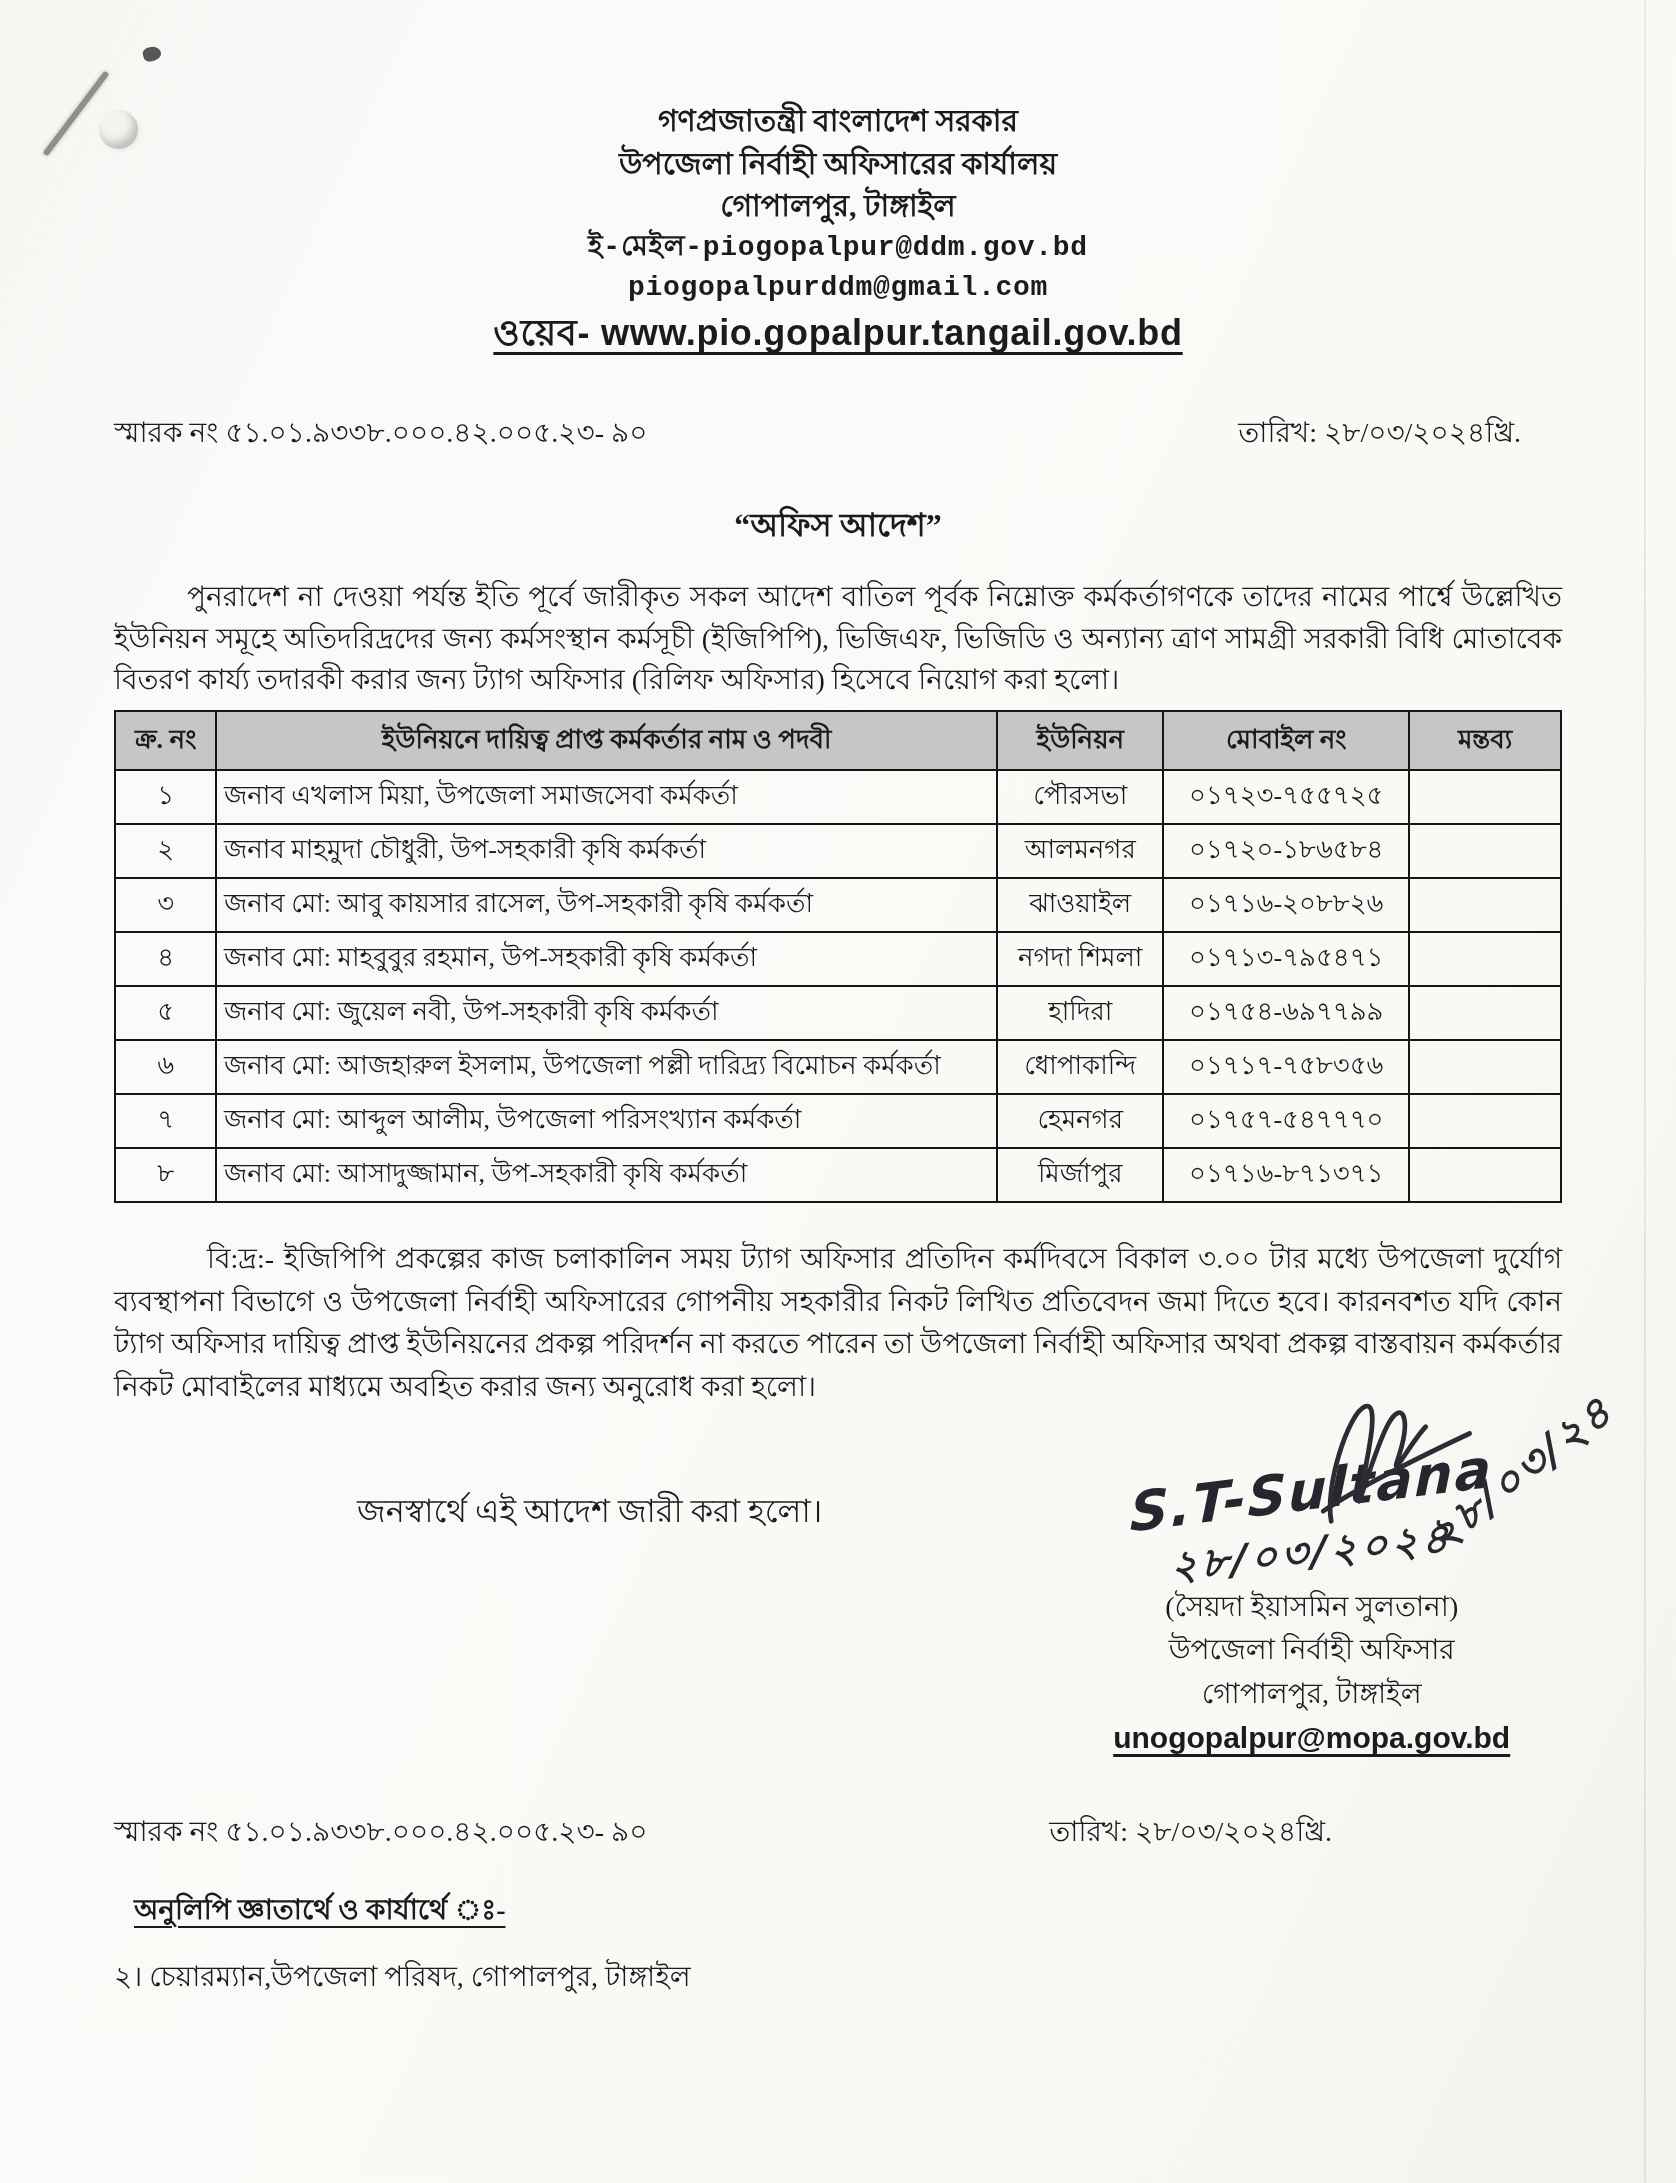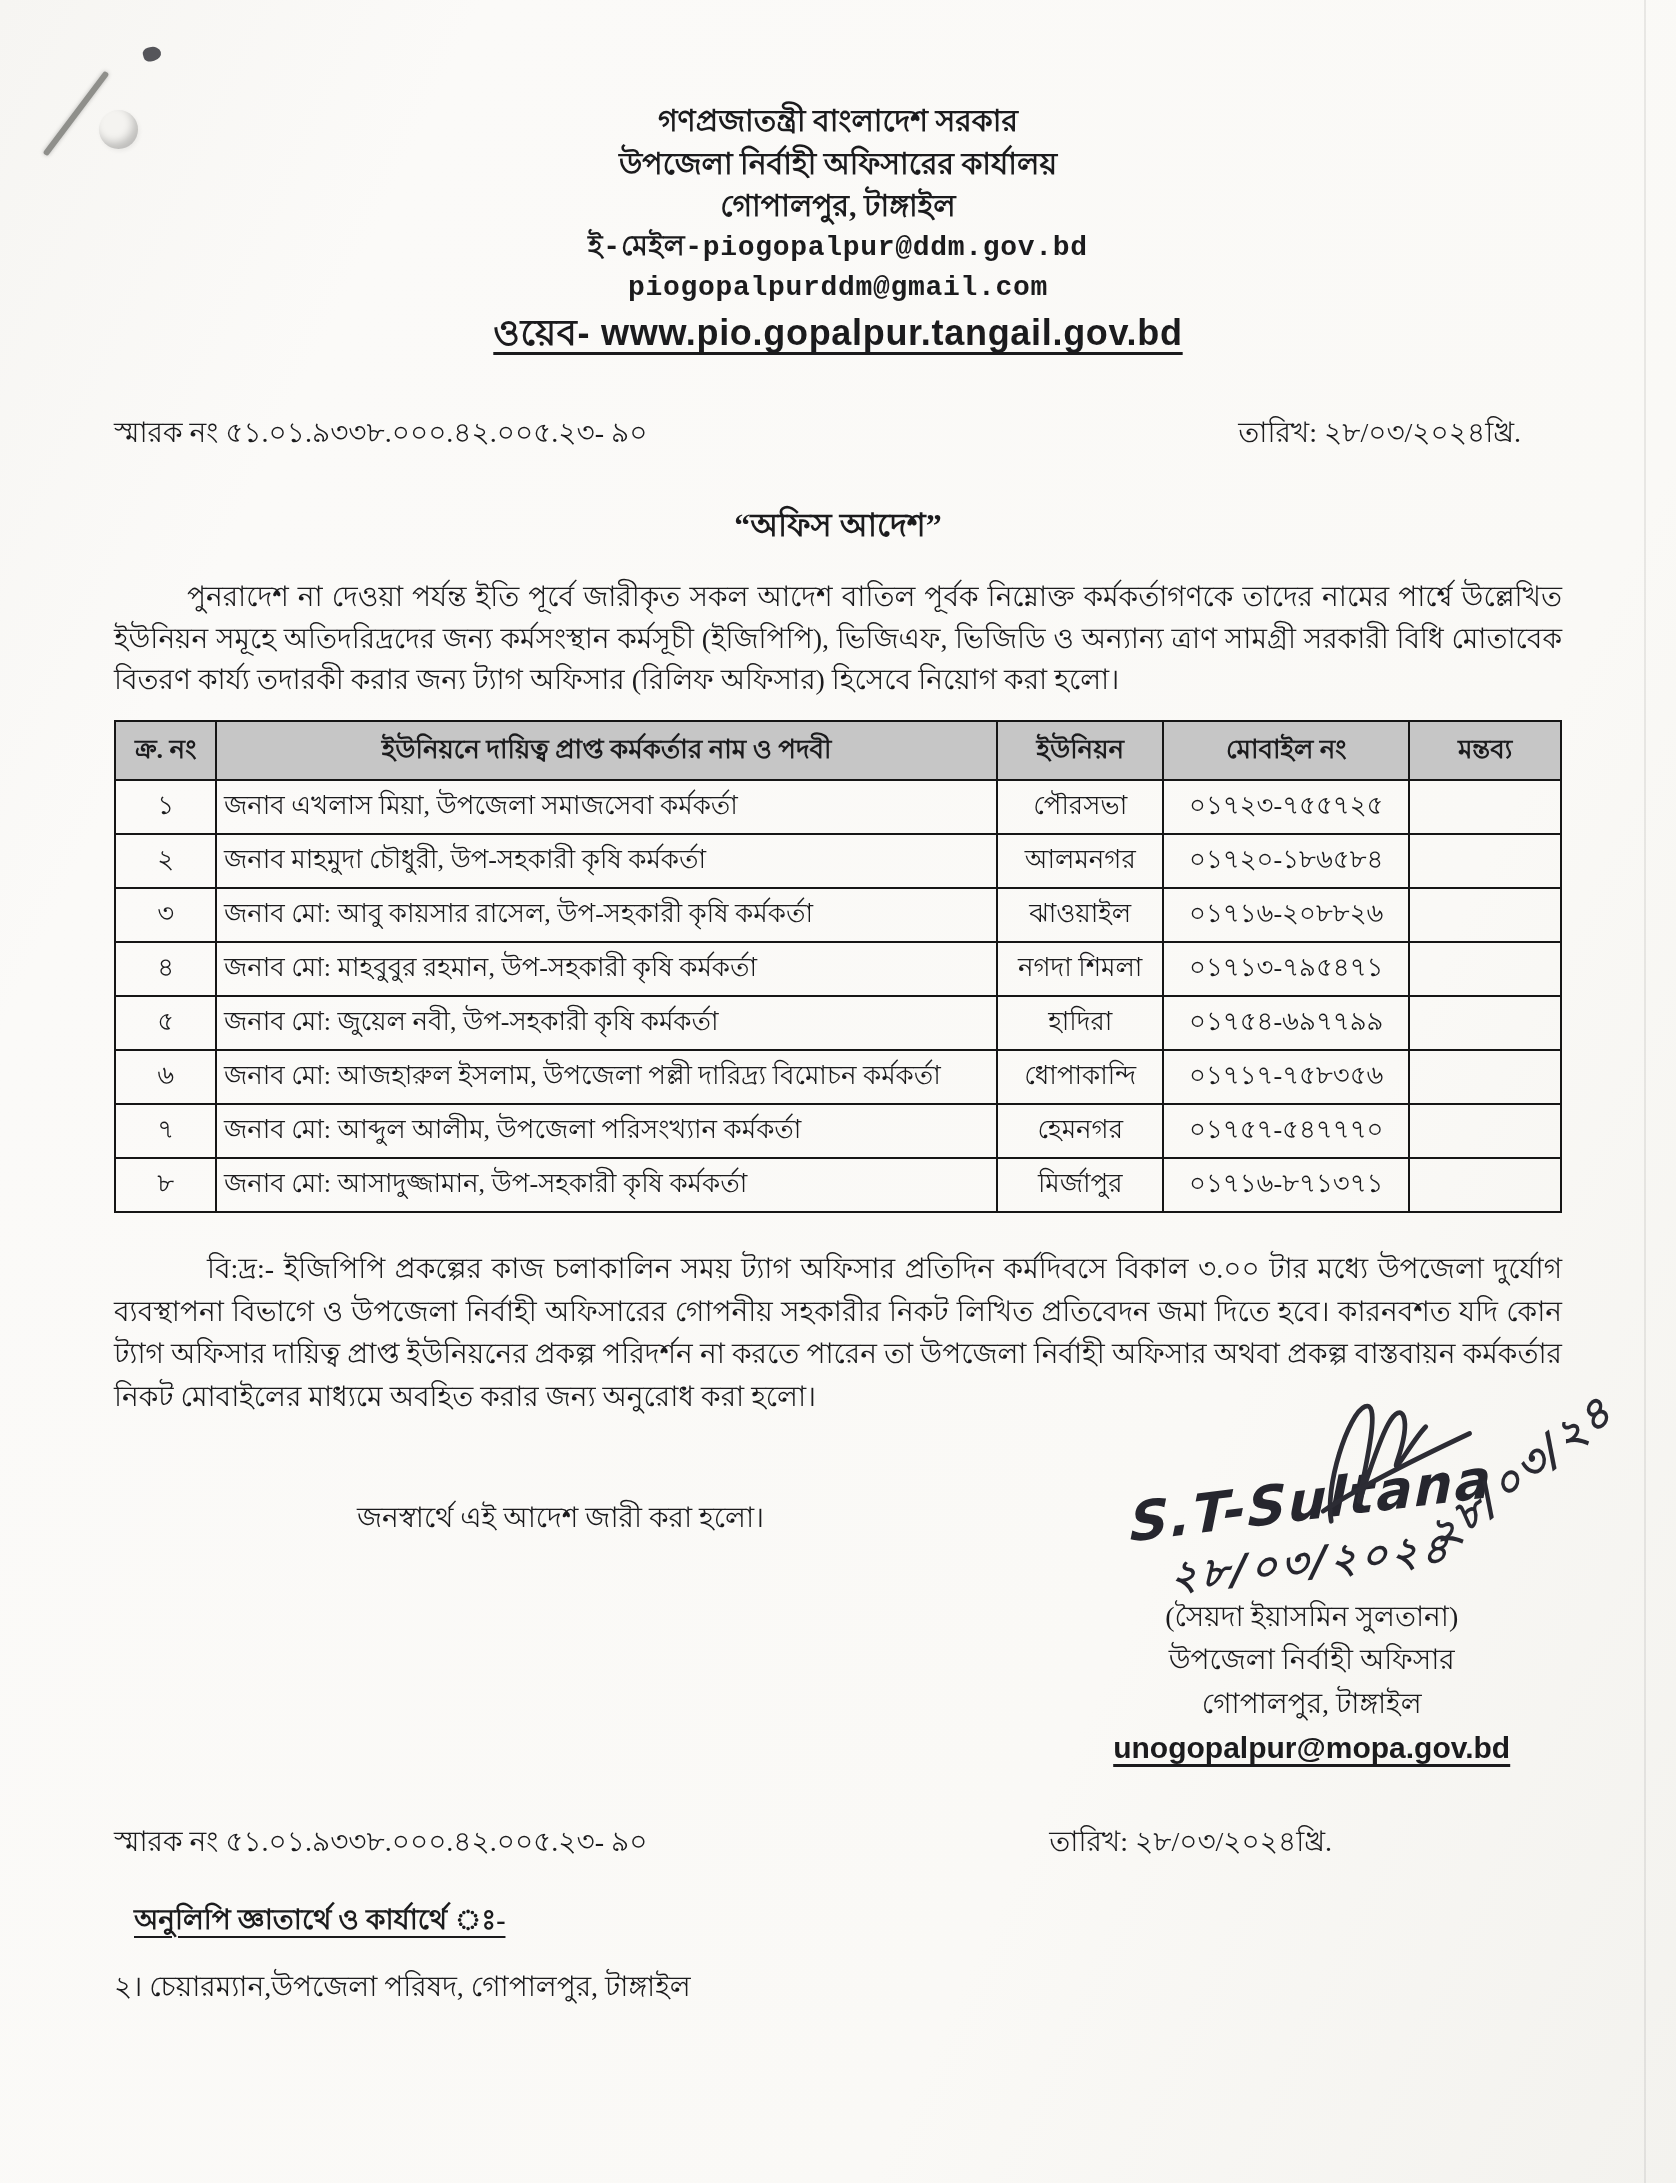--- a/index.html
+++ b/index.html
@@ -28,31 +28,31 @@
 
   .memo-row{display:flex;justify-content:space-between;align-items:baseline;margin-top:53px;font-size:28px;}
   .memo-row .date{margin-right:41px;}
 
   .order-title{text-align:center;font-size:32px;font-weight:700;margin-top:42px;}
 
   .para{font-size:28px;line-height:1.48;text-align:justify;margin-top:22px;text-indent:73px;}
   .single-line{font-size:28px;margin-top:17.6px;text-indent:73px;}
 
   
-  table.duty{border-collapse:collapse;width:100%;margin-top:19px;table-layout:fixed;}
+  table.duty{border-collapse:collapse;width:100%;margin-top:9px;table-layout:fixed;}
   table.duty th, table.duty td{border:2.7px solid #161616;padding:4px 6.8px;font-size:26px;overflow:hidden;}
   table.duty th{background:#c6c6c6;font-weight:700;padding:6.8px 5.4px;}
   td.c-sl,td.c-union,td.c-mobile{text-align:center;}
   td.c-name{text-align:left;padding-left:15px;}
   table.duty td{height:42px;}
 
   .note{font-size:28px;line-height:1.52;text-align:justify;margin-top:35px;text-indent:93px;}
 
   .issue-sign-row{display:flex;justify-content:space-between;margin-top:41px;}
-  .issue-line{font-size:28px;margin-left:243px;margin-top:37px;white-space:nowrap;text-align:center;}
+  .issue-line{font-size:32px;margin-left:243px;margin-top:37px;white-space:nowrap;text-align:center;}
   .sign-block{width:487px;text-align:center;line-height:1.55;font-size:28px;margin-right:6.8px;}
   .script-sig{font-family:"DejaVu Sans", sans-serif;font-style:italic;font-weight:700;color:#26262e;transform:rotate(-7deg) skewX(-8deg);font-size:54px;letter-spacing:2px;white-space:nowrap;}
   .script-date{font-family:"DejaVu Sans", sans-serif;font-style:italic;font-weight:700;color:#26262e;transform:rotate(-6deg) skewX(-6deg);font-size:41px;margin-top:-12px;letter-spacing:4px;}
   .sign-email{font-family:"Liberation Sans", sans-serif;font-size:30px;font-weight:600;text-decoration:underline;text-underline-offset:6px;}
 
   .memo-row2{display:flex;justify-content:space-between;align-items:baseline;margin-top:49px;font-size:28px;}
   .memo-row2 .date{margin-right:230px;}
 
   .annotation{position:absolute;right:81px;top:1366px;width:284px;height:203px;}
   .annotation .scrawl{position:absolute;left:0;top:20px;}

